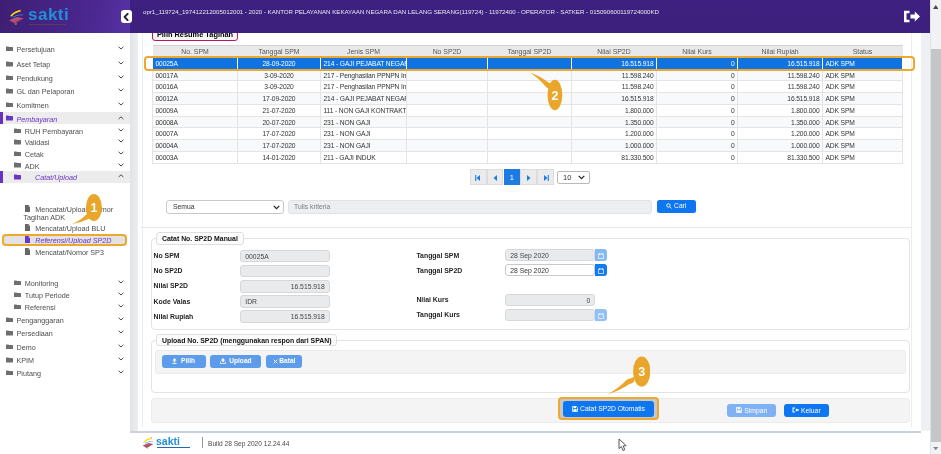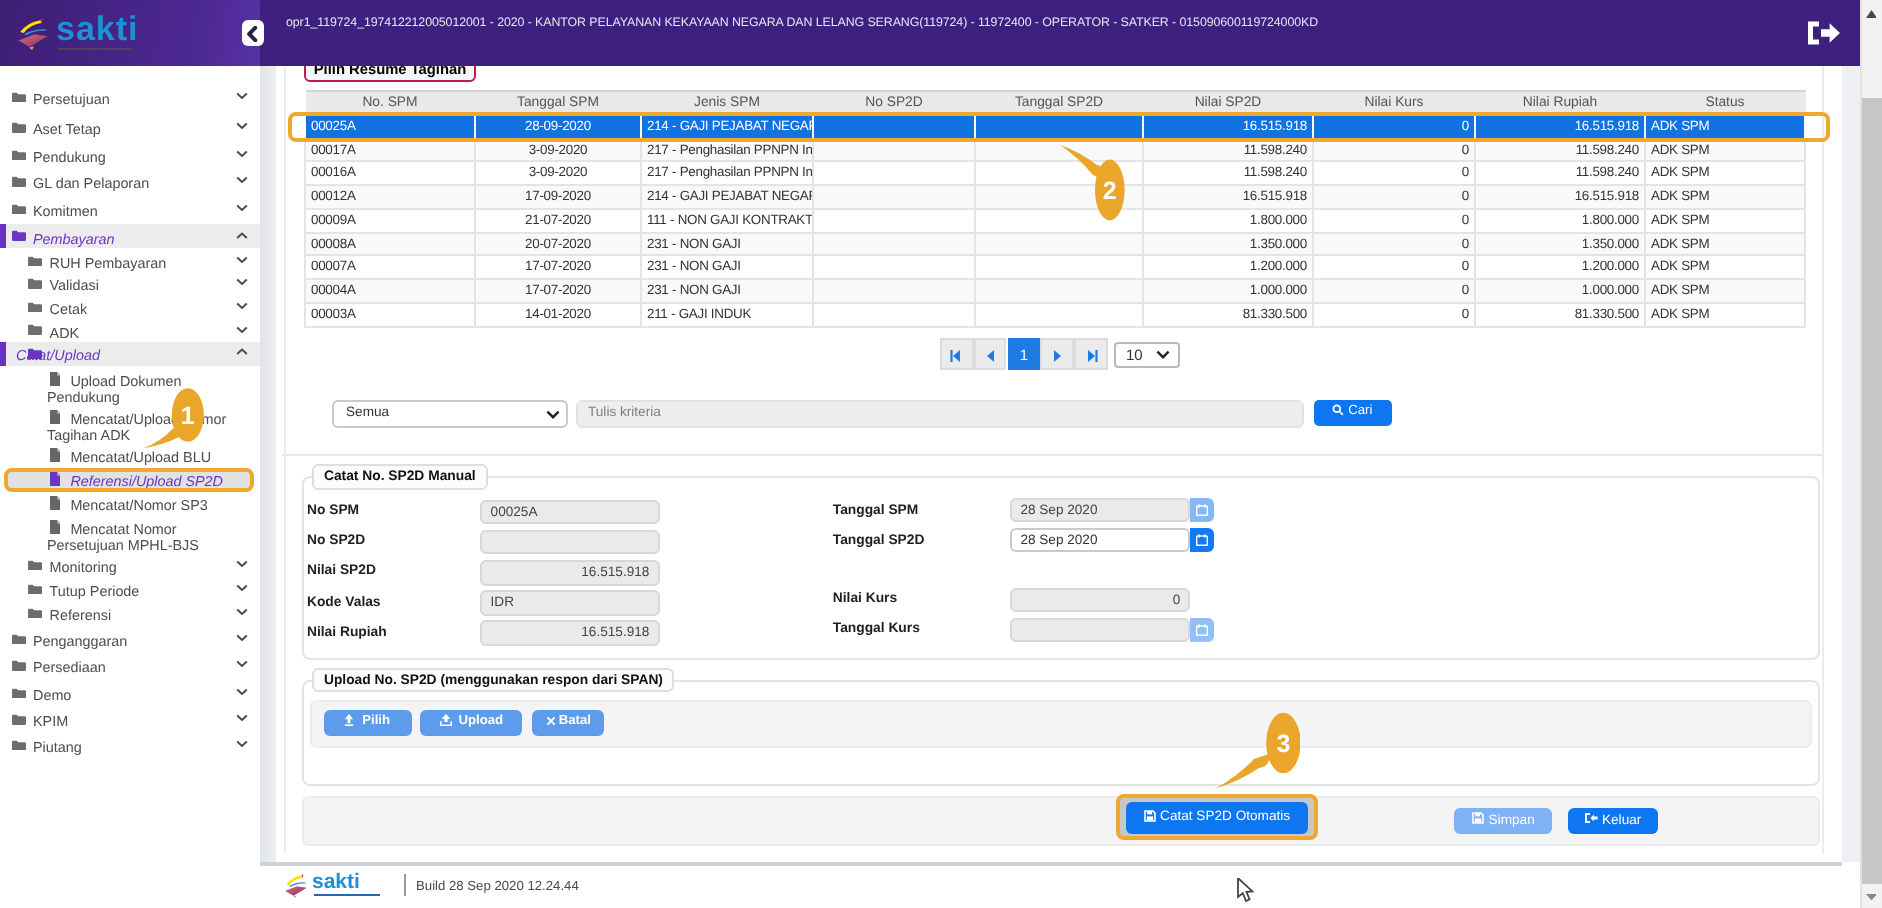--- a/index.html
+++ b/index.html
@@ -299,21 +299,21 @@
       <span class="lbl" style="left:24.8px">ADK</span>
       <svg class="chev" width="6" height="4" viewBox="0 0 6 4">
         <polyline points="0.6,0.8 3,3 5.4,0.8" fill="none" stroke="#4a4a4a" stroke-width="1"></polyline>
       </svg>
     </div>
     <div class="mrow hl" style="top:138px">
       <div class="bar"></div>
       <svg class="ficon" style="left:13.5px;top:3px" viewBox="0 0 7 5.5">
         <path d="M0 1 Q0 0.4 0.6 0.4 L2.4 0.4 L3 1.1 L6.4 1.1 Q7 1.1 7 1.7 L7 4.9 Q7 5.5 6.4 5.5 L0.6 5.5 Q0 5.5 0 4.9 Z" fill="#6a36c5"></path>
       </svg>
-      <span class="lbl purple" style="left:8px">Catat/Upload</span>
+      <span class="lbl purple" style="left:35px">Catat/Upload</span>
       <svg class="chev" width="6" height="4" viewBox="0 0 6 4">
         <polyline points="0.6,3 3,0.8 5.4,3" fill="none" stroke="#4a4a4a" stroke-width="1"></polyline>
       </svg>
     </div>
     <div class="mrow" style="top:243.8px">
       <svg class="ficon" style="left:13.5px;top:3px" viewBox="0 0 7 5.5">
         <path d="M0 1 Q0 0.4 0.6 0.4 L2.4 0.4 L3 1.1 L6.4 1.1 Q7 1.1 7 1.7 L7 4.9 Q7 5.5 6.4 5.5 L0.6 5.5 Q0 5.5 0 4.9 Z" fill="#6e6e6e"></path>
       </svg>
       <span class="lbl" style="left:24.8px">Monitoring</span>
       <svg class="chev" width="6" height="4" viewBox="0 0 6 4">
@@ -330,28 +330,20 @@
       </svg>
     </div>
     <div class="mrow" style="top:267.6px">
       <svg class="ficon" style="left:13.5px;top:3px" viewBox="0 0 7 5.5">
         <path d="M0 1 Q0 0.4 0.6 0.4 L2.4 0.4 L3 1.1 L6.4 1.1 Q7 1.1 7 1.7 L7 4.9 Q7 5.5 6.4 5.5 L0.6 5.5 Q0 5.5 0 4.9 Z" fill="#6e6e6e"></path>
       </svg>
       <span class="lbl" style="left:24.8px">Referensi</span>
       <svg class="chev" width="6" height="4" viewBox="0 0 6 4">
         <polyline points="0.6,0.8 3,3 5.4,0.8" fill="none" stroke="#4a4a4a" stroke-width="1"></polyline>
       </svg>
-    </div>
-    <div class="mrow" style="top:150.5px;height:20px">
-      <svg class="dicon" style="left:24.7px;top:2.2px" viewBox="0 0 5.5 7">
-        <path d="M0 0 L3.6 0 L5.5 1.9 L5.5 7 L0 7 Z" fill="#666"></path>
-        <path d="M3.6 0 L3.6 1.9 L5.5 1.9" fill="#fff" opacity="0.5"></path>
-      </svg>
-      <span class="lbl" style="left:35.2px">Upload Dokumen</span>
-      <span class="lbl" style="left:23.5px;top:10.6px">Pendukung</span>
     </div>
     <div class="mrow" style="top:169.8px;height:20px">
       <svg class="dicon" style="left:24.7px;top:2.2px" viewBox="0 0 5.5 7">
         <path d="M0 0 L3.6 0 L5.5 1.9 L5.5 7 L0 7 Z" fill="#666"></path>
         <path d="M3.6 0 L3.6 1.9 L5.5 1.9" fill="#fff" opacity="0.5"></path>
       </svg>
       <span class="lbl" style="left:35.2px">Mencatat/Upload Nomor</span>
       <span class="lbl" style="left:23.5px;top:10.6px">Tagihan ADK</span>
     </div>
     <div class="mrow" style="top:188.60000000000002px;height:12px">
@@ -368,28 +360,20 @@
         <path d="M3.6 0 L3.6 1.9 L5.5 1.9" fill="#fff" opacity="0.5"></path>
       </svg>
       <span class="lbl purple" style="left:35.2px">Referensi/Upload SP2D</span>
     </div>
     <div class="mrow" style="top:212.39999999999998px;height:12px">
       <svg class="dicon" style="left:24.7px;top:2.2px" viewBox="0 0 5.5 7">
         <path d="M0 0 L3.6 0 L5.5 1.9 L5.5 7 L0 7 Z" fill="#666"></path>
         <path d="M3.6 0 L3.6 1.9 L5.5 1.9" fill="#fff" opacity="0.5"></path>
       </svg>
       <span class="lbl" style="left:35.2px">Mencatat/Nomor SP3</span>
-    </div>
-    <div class="mrow" style="top:224.8px;height:20px">
-      <svg class="dicon" style="left:24.7px;top:2.2px" viewBox="0 0 5.5 7">
-        <path d="M0 0 L3.6 0 L5.5 1.9 L5.5 7 L0 7 Z" fill="#666"></path>
-        <path d="M3.6 0 L3.6 1.9 L5.5 1.9" fill="#fff" opacity="0.5"></path>
-      </svg>
-      <span class="lbl" style="left:35.2px">Mencatat Nomor</span>
-      <span class="lbl" style="left:23.5px;top:10.6px">Persetujuan MPHL-BJS</span>
     </div>
   </div>
 
   <div class="abs" id="tab">
     <span>Pilih Resume Tagihan</span>
   </div>
   <table id="tbl">
     <colgroup>
       <col style="width:85px">
       <col style="width:83px">

